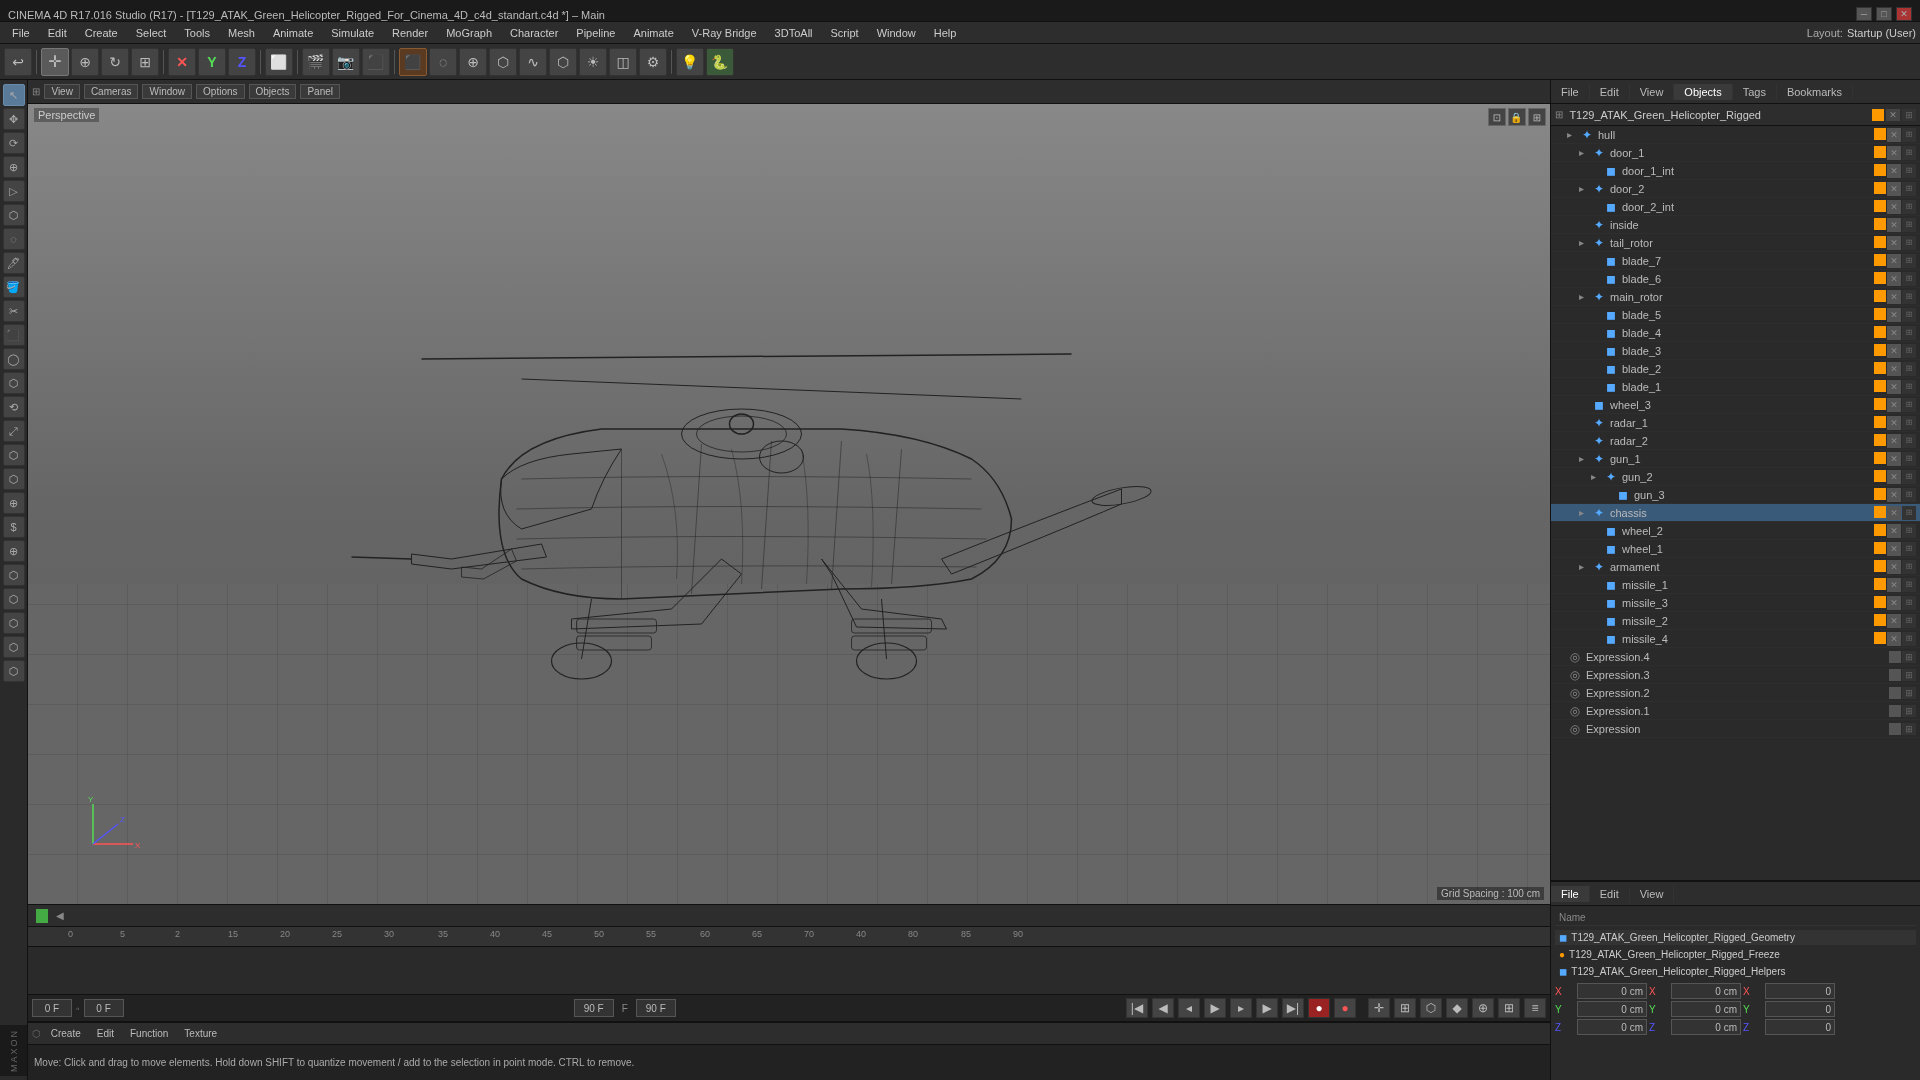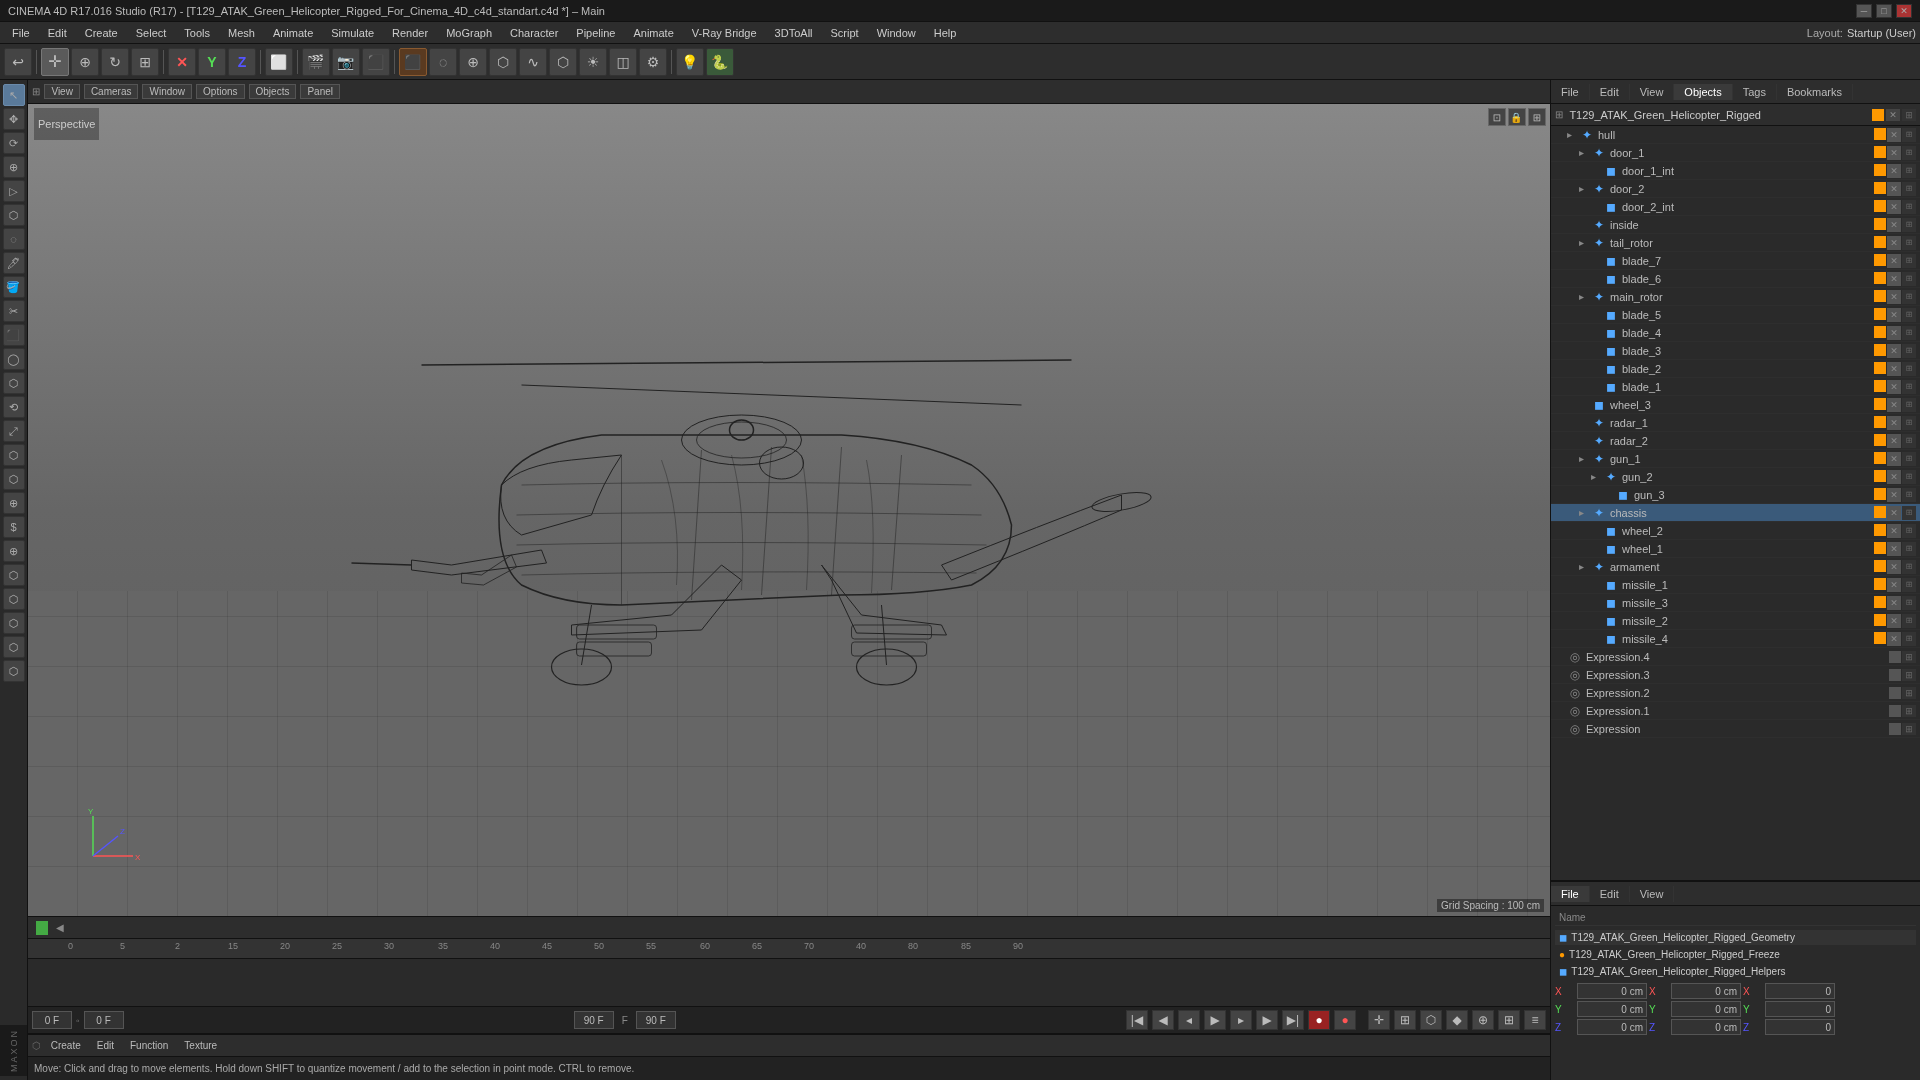--- a/index.html
+++ b/index.html
@@ -1,19 +1,19 @@
 <!DOCTYPE html>
 <html><head>
   <meta charset="utf-8">
   <style>
     * { margin: 0; padding: 0; box-sizing: border-box; }
     body { width: 1920px; height: 1080px; background: #3c3c3c; font-family: Arial, sans-serif; font-size: 11px; color: #ccc; overflow: hidden; user-select: none; }
 
     
-    #title-bar { width: 100%; height: 22px; background: #1a1a1a; display: flex; align-items: center; justify-content: space-between; padding: 0 8px; border-bottom: 1px solid #111; }
+    #title-bar { width: 100%; height: 22px; background: #1a1a1a; display: flex; align-items: flex-end; justify-content: space-between; padding: 0 8px; border-bottom: 1px solid #111; }
     #title-bar .title-text { color: #bbb; font-size: 11px; }
     #title-bar .window-controls { display: flex; gap: 4px; }
     #title-bar .win-btn { width: 16px; height: 14px; background: #555; border: 1px solid #333; display: flex; align-items: center; justify-content: center; font-size: 9px; cursor: pointer; color: #aaa; }
 
     
     #menu-bar { width: 100%; height: 22px; background: #2d2d2d; display: flex; align-items: center; padding: 0 4px; border-bottom: 1px solid #111; gap: 2px; }
     .menu-item { padding: 2px 8px; font-size: 11px; color: #ccc; cursor: pointer; border-radius: 2px; }
     #menu-bar .layout-section { margin-left: auto; display: flex; align-items: center; gap: 4px; font-size: 11px; color: #aaa; }
 
     
@@ -32,21 +32,21 @@
 
     
     #center-area { flex: 1; display: flex; flex-direction: column; overflow: hidden; }
 
     
     #viewport-toolbar { height: 24px; background: #2d2d2d; display: flex; align-items: center; padding: 0 4px; gap: 4px; border-bottom: 1px solid #111; }
     .vp-btn { padding: 1px 6px; font-size: 10px; color: #bbb; background: #3a3a3a; border: 1px solid #555; cursor: pointer; }
 
     
     #viewport { flex: 1; background: #555; position: relative; overflow: hidden; }
-    #viewport-label { position: absolute; top: 4px; left: 6px; font-size: 11px; color: #ccc; background: rgba(0,0,0,0.3); padding: 10px 4px; }
+    #viewport-label { position: absolute; top: 4px; left: 6px; font-size: 11px; color: #ccc; background: rgba(0,0,0,0.3); padding: 1px 4px; }
     #viewport-controls { position: absolute; top: 4px; right: 4px; display: flex; gap: 2px; }
     #grid-info { position: absolute; bottom: 4px; right: 6px; font-size: 10px; color: #bbb; background: rgba(0,0,0,0.4); padding: 1px 4px; }
     #viewport-bg { width: 100%; height: 100%; background: linear-gradient(180deg, #888 0%, #666 50%, #5a5a5a 100%); position: relative; }
     
     #grid-floor { position: absolute; bottom: 0; left: 0; right: 0; height: 40%; background: repeating-linear-gradient(90deg, transparent, transparent 49px, rgba(0,0,0,0.2) 50px), repeating-linear-gradient(0deg, transparent, transparent 49px, rgba(0,0,0,0.2) 50px); background-color: #666; }
 
     
     #helicopter-svg { position: absolute; top: 50%; left: 50%; transform: translate(-55%, -45%); width: 850px; height: 500px; }
 
     
@@ -61,21 +61,21 @@
     #transport-bar { height: 28px; background: #222; border-top: 1px solid #111; border-bottom: 1px solid #111; display: flex; align-items: center; padding: 0 4px; gap: 4px; }
     .transport-btn { width: 22px; height: 20px; background: #444; border: 1px solid #333; display: flex; align-items: center; justify-content: center; cursor: pointer; font-size: 12px; color: #bbb; }
     .transport-btn.record { background: #922; }
     .frame-input { width: 40px; height: 18px; background: #333; border: 1px solid #555; color: #bbb; font-size: 10px; text-align: center; }
 
     
     #material-bar { height: 22px; background: #2d2d2d; border-top: 1px solid #111; display: flex; align-items: center; padding: 0 4px; gap: 4px; }
     .mat-btn { padding: 1px 6px; font-size: 10px; color: #bbb; cursor: pointer; }
 
     
-    #status-bar { height: 24px; background: #222; border-top: 1px solid #111; display: flex; align-items: center; padding: 0 6px; }
+    #status-bar { height: 36px; background: #222; border-top: 1px solid #111; display: flex; align-items: center; padding: 0 6px; }
     #status-text { font-size: 10px; color: #aaa; }
 
     
     #right-panel { width: 370px; background: #2a2a2a; border-left: 1px solid #111; display: flex; flex-direction: column; flex-shrink: 0; }
 
     
     #obj-manager { flex: 1; display: flex; flex-direction: column; overflow: hidden; }
     #obj-manager-tabs { height: 24px; background: #2d2d2d; display: flex; align-items: center; border-bottom: 1px solid #111; }
     .obj-tab { padding: 2px 10px; font-size: 11px; color: #bbb; cursor: pointer; border-right: 1px solid #333; }
     .obj-tab.active { background: #3a3a3a; color: #fff; }

